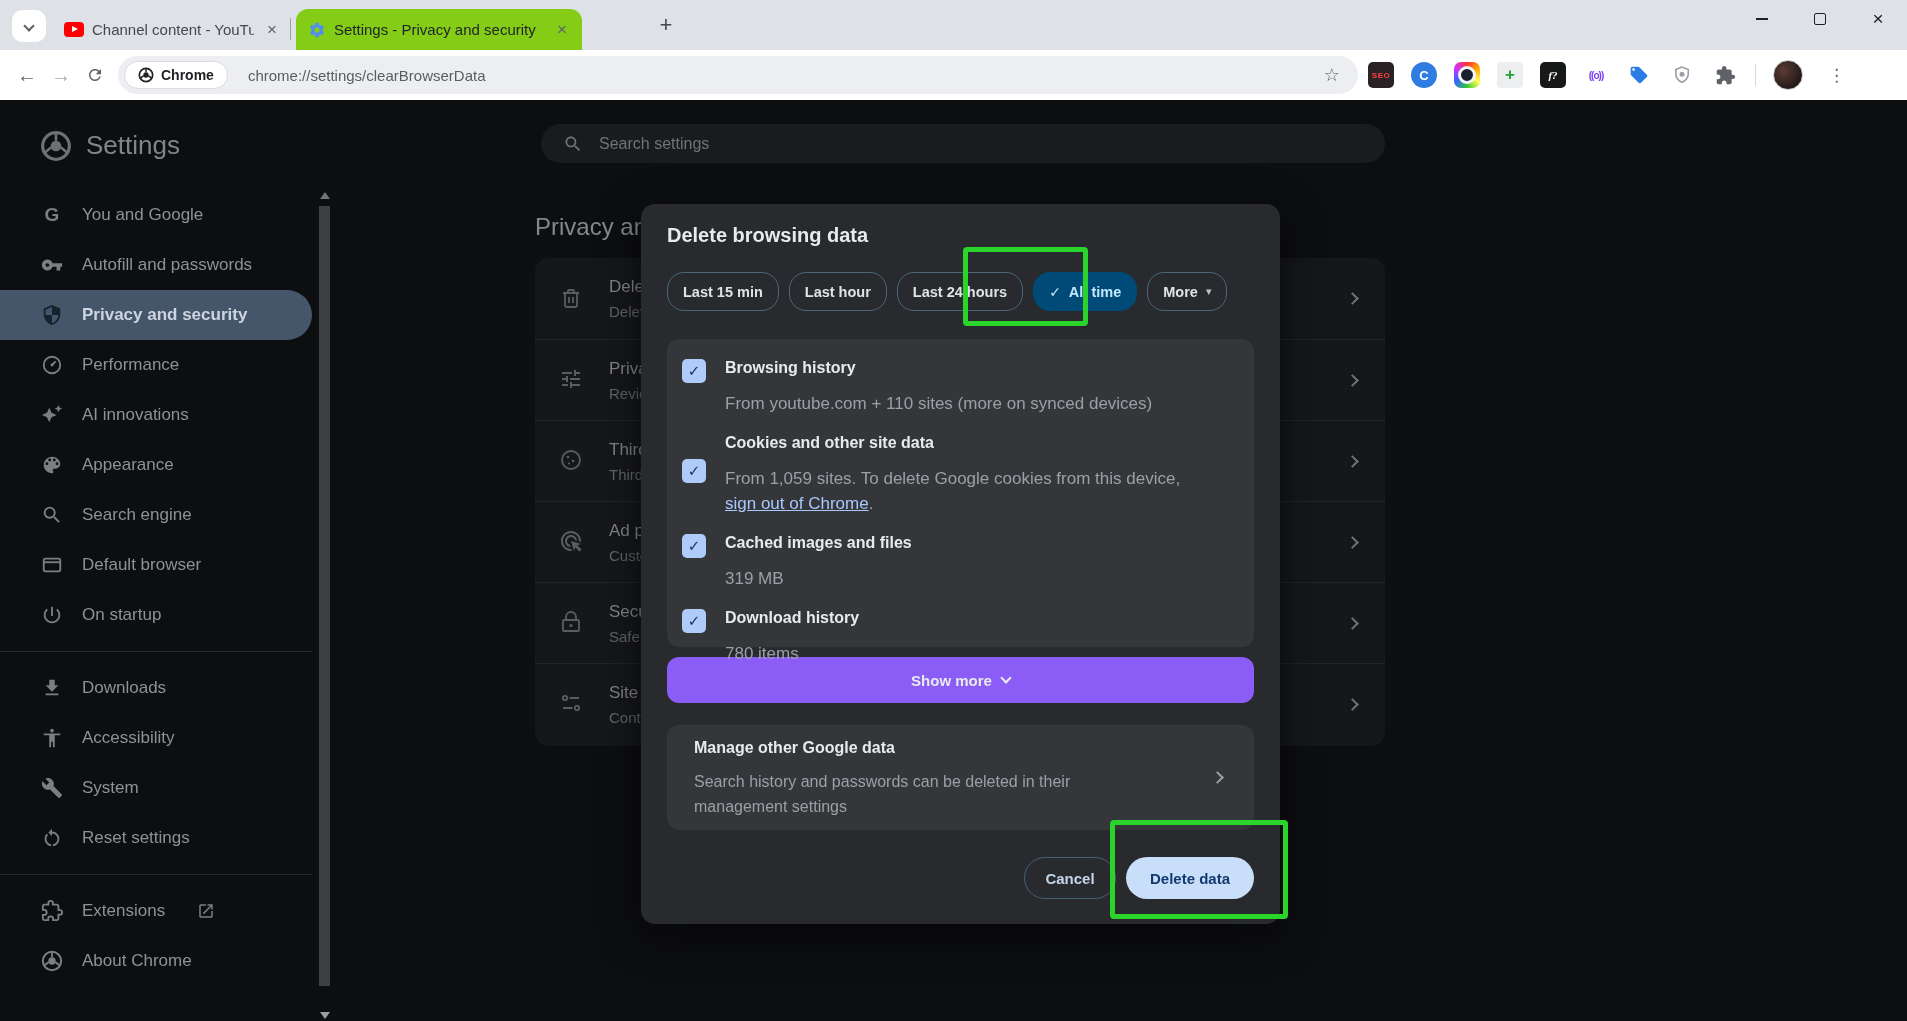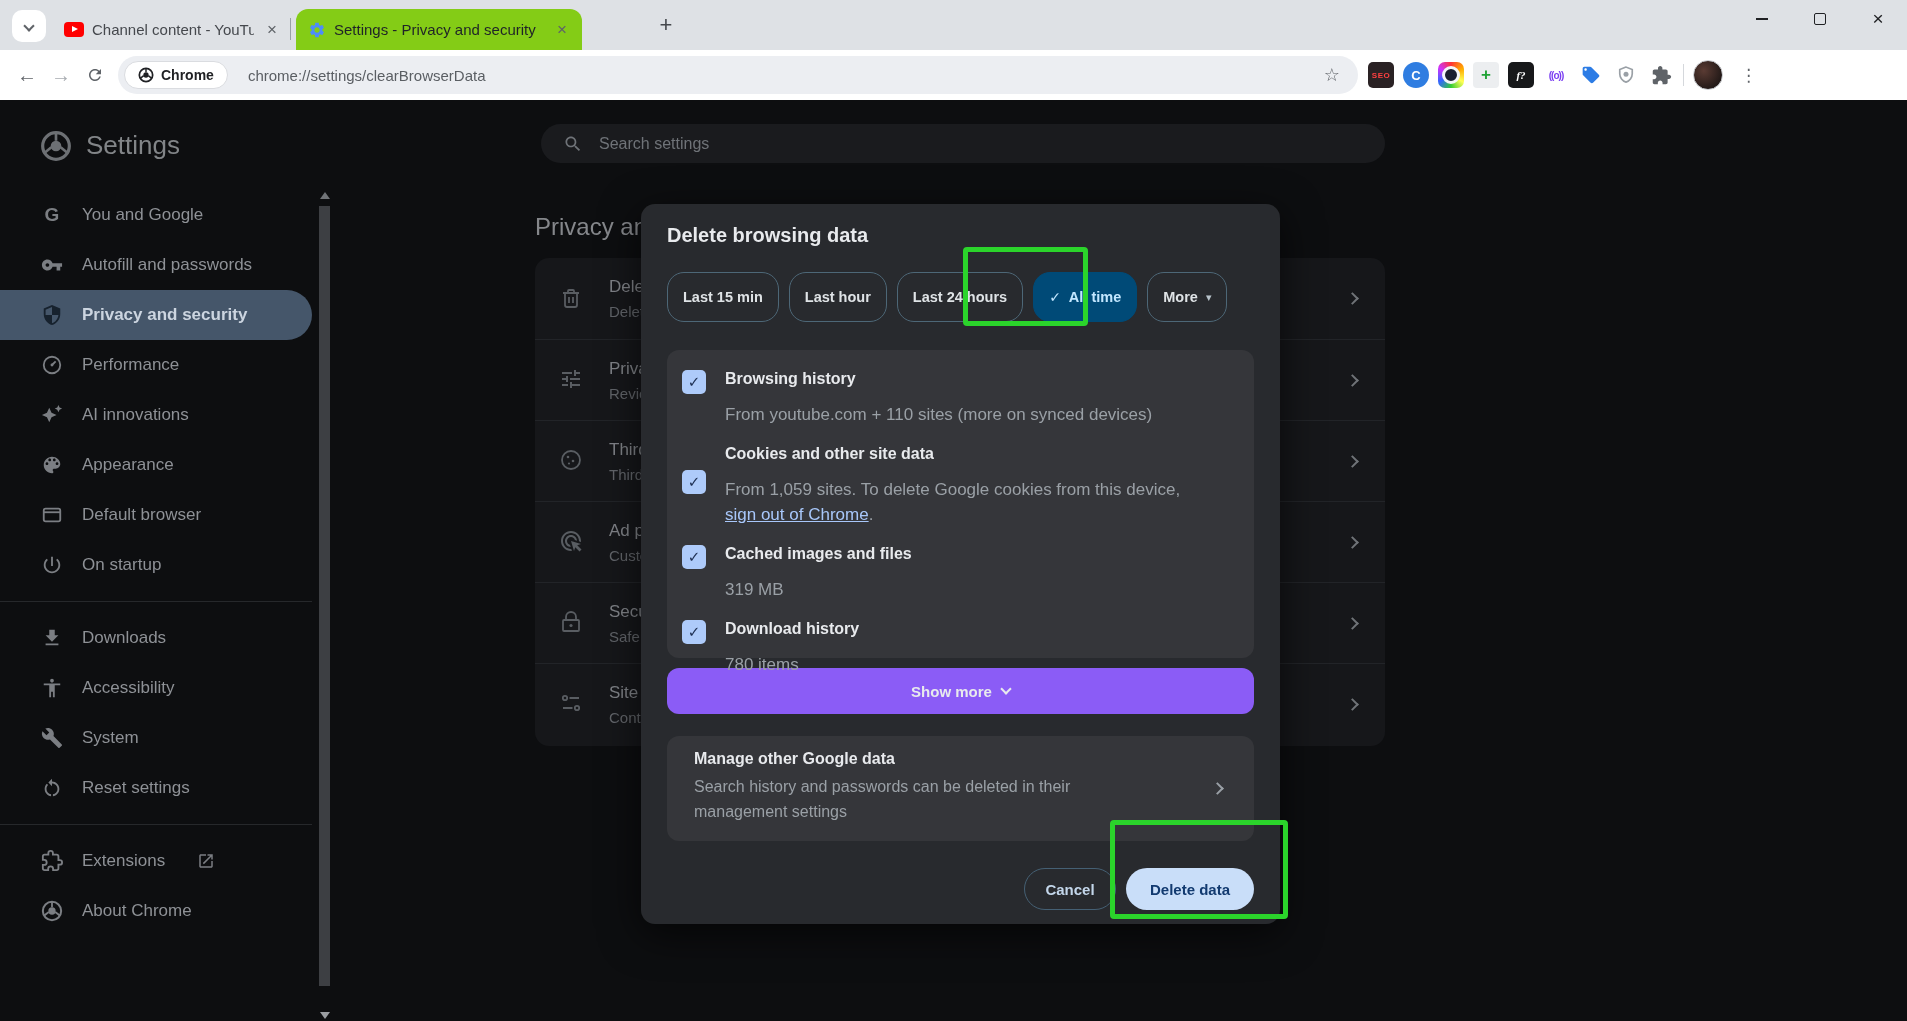--- a/index.html
+++ b/index.html
@@ -29,21 +29,21 @@
 
   
   .toolbar { position:relative; height:50px; background:#fff; display:flex; align-items:center; }
   .navbtn { width:34px; height:34px; display:flex; align-items:center; justify-content:center; font-size:20px; color:#5f6368; border-radius:50%; cursor:pointer; flex:none; }
   .navbtn.back { margin-left:10px; }
   .navbtn.fwd { color:#a7abb0; }
   .omnibox { position:relative; margin-left:6px; width:1240px; height:38px; background:#eceef2; border-radius:19px; display:flex; align-items:center; flex:none; }
   .chip { display:flex; align-items:center; gap:7px; height:28px; margin-left:6px; padding:0 13px; background:#fff; border:1px solid #dadce0; border-radius:14px; font-size:14px; font-weight:bold; color:#202124; cursor:pointer; }
   .url { margin-left:20px; font-size:15px; color:#5a5e63; white-space:nowrap; }
   .star { position:absolute; right:18px; font-size:18px; color:#5f6368; cursor:pointer; }
-  .extrow { display:flex; align-items:center; gap:9px; margin-left:10px; }
+  .extrow { display:flex; align-items:center; gap:17px; margin-left:10px; }
   .ext { width:26px; height:26px; display:flex; align-items:center; justify-content:center; cursor:pointer; border-radius:6px; font-weight:bold; }
   .ext-seo { background:#2a2224; color:#ff4040; font-size:8px; letter-spacing:.5px; border-radius:5px; }
   .ext-c { background:#2f7de1; color:#fff; border-radius:50%; font-size:13px; }
   .ext-cam { background:conic-gradient(#f33,#fa0,#ff5,#3c3,#36f,#c3f,#f33); border-radius:7px; position:relative; }
   .ext-cam::after { content:""; width:12px; height:12px; background:#1b2030; border-radius:50%; border:3px solid #f4f6f8; }
   .ext-plus { background:#eceef0; color:#21a336; font-size:17px; border-radius:4px; }
   .ext-fq { background:#17181a; color:#fff; font-size:11px; font-style:italic; font-family:"Liberation Serif",serif; border-radius:5px; }
   .ext-sig { color:#7b3ff2; font-size:10px; letter-spacing:-1px; }
   .ext-sep { width:1px; height:22px; background:#d5d8dc; }
   .avatar { width:30px; height:30px; border-radius:50%; background:radial-gradient(circle at 35% 35%, #5a3b33, #241a18 70%); border:1px solid #c9ccd0; cursor:pointer; }
@@ -78,39 +78,39 @@
   .prow .ic { width:26px; height:26px; color:#595d62; flex:none; }
   .prow .tx { flex:1; overflow:hidden; }
   .prow .t1 { font-size:17px; color:#808388; white-space:nowrap; }
   .prow .t2 { font-size:15px; color:#62656a; margin-top:6px; white-space:nowrap; }
   .chevR { width:9px; height:9px; border-right:2px solid #6f7377; border-bottom:2px solid #6f7377; transform:rotate(-45deg); flex:none; }
 
   
   .dialog { position:absolute; left:641px; top:104px; width:639px; height:720px; background:#282a2e; border-radius:14px; box-shadow:0 10px 40px rgba(0,0,0,.65); padding:20px 26px 0; z-index:5; }
   .dlg-title { font-size:20px; font-weight:bold; color:#e8eaed; }
   .chips { display:flex; gap:10px; margin-top:25px; }
-  .tchip { height:50px; border:1px solid #4d6777; border-radius:17px; display:flex; align-items:center; gap:8px; padding:0 15px; font-size:14.5px; font-weight:bold; color:#dfe3e6; cursor:pointer; white-space:nowrap; }
+  .tchip { height:39px; border:1px solid #4d6777; border-radius:17px; display:flex; align-items:center; gap:8px; padding:0 15px; font-size:14.5px; font-weight:bold; color:#dfe3e6; cursor:pointer; white-space:nowrap; }
   .tchip.sel { background:#004a77; border-color:#004a77; color:#c2e7ff; }
   .tchip .ck { font-size:14px; color:#c2e7ff; }
   .tchip .caret { font-size:11px; color:#b9c4cc; }
 
   .cbcard { margin-top:28px; height:308px; background:#35363a; border-radius:12px; padding:18px 24px 0 15px; }
   .cbrow { display:flex; gap:19px; margin-bottom:16px; }
   .cbox { width:24px; height:24px; background:#aecbfa; border-radius:5px; flex:none; display:flex; align-items:center; justify-content:center; font-size:15px; font-weight:bold; color:#1e2f52; cursor:pointer; margin-top:2px; }
   .cbox.mid { margin-top:27px; }
   .cb-t { font-size:16px; font-weight:bold; color:#e8eaed; line-height:21px; }
   .cb-d { font-size:17px; color:#9aa0a6; line-height:25px; margin-top:13px; }
   .lnk { color:#a8c7fa; text-decoration:underline; cursor:pointer; }
 
   .showmore { margin-top:10px; height:46px; background:#8b5cf6; border-radius:12px; display:flex; align-items:center; justify-content:center; gap:10px; font-size:15px; font-weight:bold; color:#e8eaed; cursor:pointer; }
   .chevD { width:8px; height:8px; border-right:2px solid #e8eaed; border-bottom:2px solid #e8eaed; transform:rotate(45deg); margin-top:-4px; }
 
   .managecard { position:relative; margin-top:22px; height:105px; background:#35363a; border-radius:12px; padding:14px 60px 0 27px; cursor:pointer; }
   .mg-t { font-size:16px; font-weight:bold; color:#e8eaed; }
-  .mg-d { font-size:16px; color:#9aa0a6; line-height:25px; margin-top:6px; max-width:460px; }
+  .mg-d { font-size:16px; color:#9aa0a6; line-height:25px; margin-top:12px; max-width:460px; }
   .managecard .chevR { position:absolute; right:32px; top:48px; border-color:#9aa0a6; }
 
   .dlg-btns { display:flex; justify-content:flex-end; gap:10px; margin-top:27px; padding-right:-4px; }
   .btn { height:42px; border-radius:21px; display:flex; align-items:center; justify-content:center; font-size:15px; font-weight:bold; cursor:pointer; }
   .btn-cancel { width:92px; border:1px solid #456074; color:#c3d6ea; background:transparent; }
   .btn-delete { width:128px; background:#c9def9; color:#123a70; }
 
   
   .annot { position:absolute; border:5px solid #2bd42b; border-radius:4px; z-index:9; pointer-events:none; }
   .annot.a1 { left:963px; top:147px; width:125px; height:79px; }
@@ -264,20 +264,28 @@
         <span class="ic">
             <svg width="22" height="22" viewBox="0 0 24 24">
               <path fill="currentColor" d="M12,3c-4.97,0-9,4.03-9,9s4.03,9,9,9c0.83,0,1.5-0.67,1.5-1.5c0-0.39-0.15-0.74-0.39-1.01c-0.23-0.26-0.38-0.61-0.38-0.99c0-0.83,0.67-1.5,1.5-1.5H16c2.76,0,5-2.24,5-5C21,6.58,16.97,3,12,3z M6.5,12C5.67,12,5,11.33,5,10.5S5.67,9,6.5,9S8,9.67,8,10.5S7.33,12,6.5,12z M9.5,8C8.67,8,8,7.33,8,6.5S8.67,5,9.5,5S11,5.67,11,6.5S10.33,8,9.5,8z M14.5,8C13.67,8,13,7.33,13,6.5S13.67,5,14.5,5S16,5.67,16,6.5S15.33,8,14.5,8z M17.5,12c-0.83,0-1.5-0.67-1.5-1.5S16.67,9,17.5,9S19,9.67,19,10.5S18.33,12,17.5,12z"></path>
             </svg>
           </span>
         <span>Appearance</span>
       </div>
       <div class="sb-item">
         <span class="ic">
             <svg width="22" height="22" viewBox="0 0 24 24">
+              <path fill="currentColor" d="M15.5,14h-0.79l-0.28-0.27C15.41,12.59,16,11.11,16,9.5C16,5.91,13.09,3,9.5,3S3,5.91,3,9.5S5.91,16,9.5,16c1.61,0,3.09-0.59,4.23-1.57l0.27,0.28v0.79l5,4.99L20.49,19L15.5,14z M9.5,14C7.01,14,5,11.99,5,9.5S7.01,5,9.5,5S14,7.01,14,9.5S11.99,14,9.5,14z"></path>
+            </svg>
+          </span>
+        <span>Search engine</span>
+      </div>
+      <div class="sb-item">
+        <span class="ic">
+            <svg width="22" height="22" viewBox="0 0 24 24">
               <rect x="3" y="5" width="18" height="14" rx="2" fill="none" stroke="currentColor" stroke-width="2"></rect>
               <path stroke="currentColor" stroke-width="2" d="M3,9h18"></path>
             </svg>
           </span>
         <span>Default browser</span>
       </div>
       <div class="sb-item">
         <span class="ic">
             <svg width="22" height="22" viewBox="0 0 24 24">
               <path fill="currentColor" d="M13,3h-2v10h2V3z M17.83,5.17l-1.42,1.42C17.99,7.86,19,9.81,19,12c0,3.87-3.13,7-7,7s-7-3.13-7-7c0-2.19,1.01-4.14,2.58-5.42L6.17,5.17C4.23,6.82,3,9.26,3,12c0,4.97,4.03,9,9,9s9-4.03,9-9C21,9.26,19.77,6.82,17.83,5.17z"></path>

